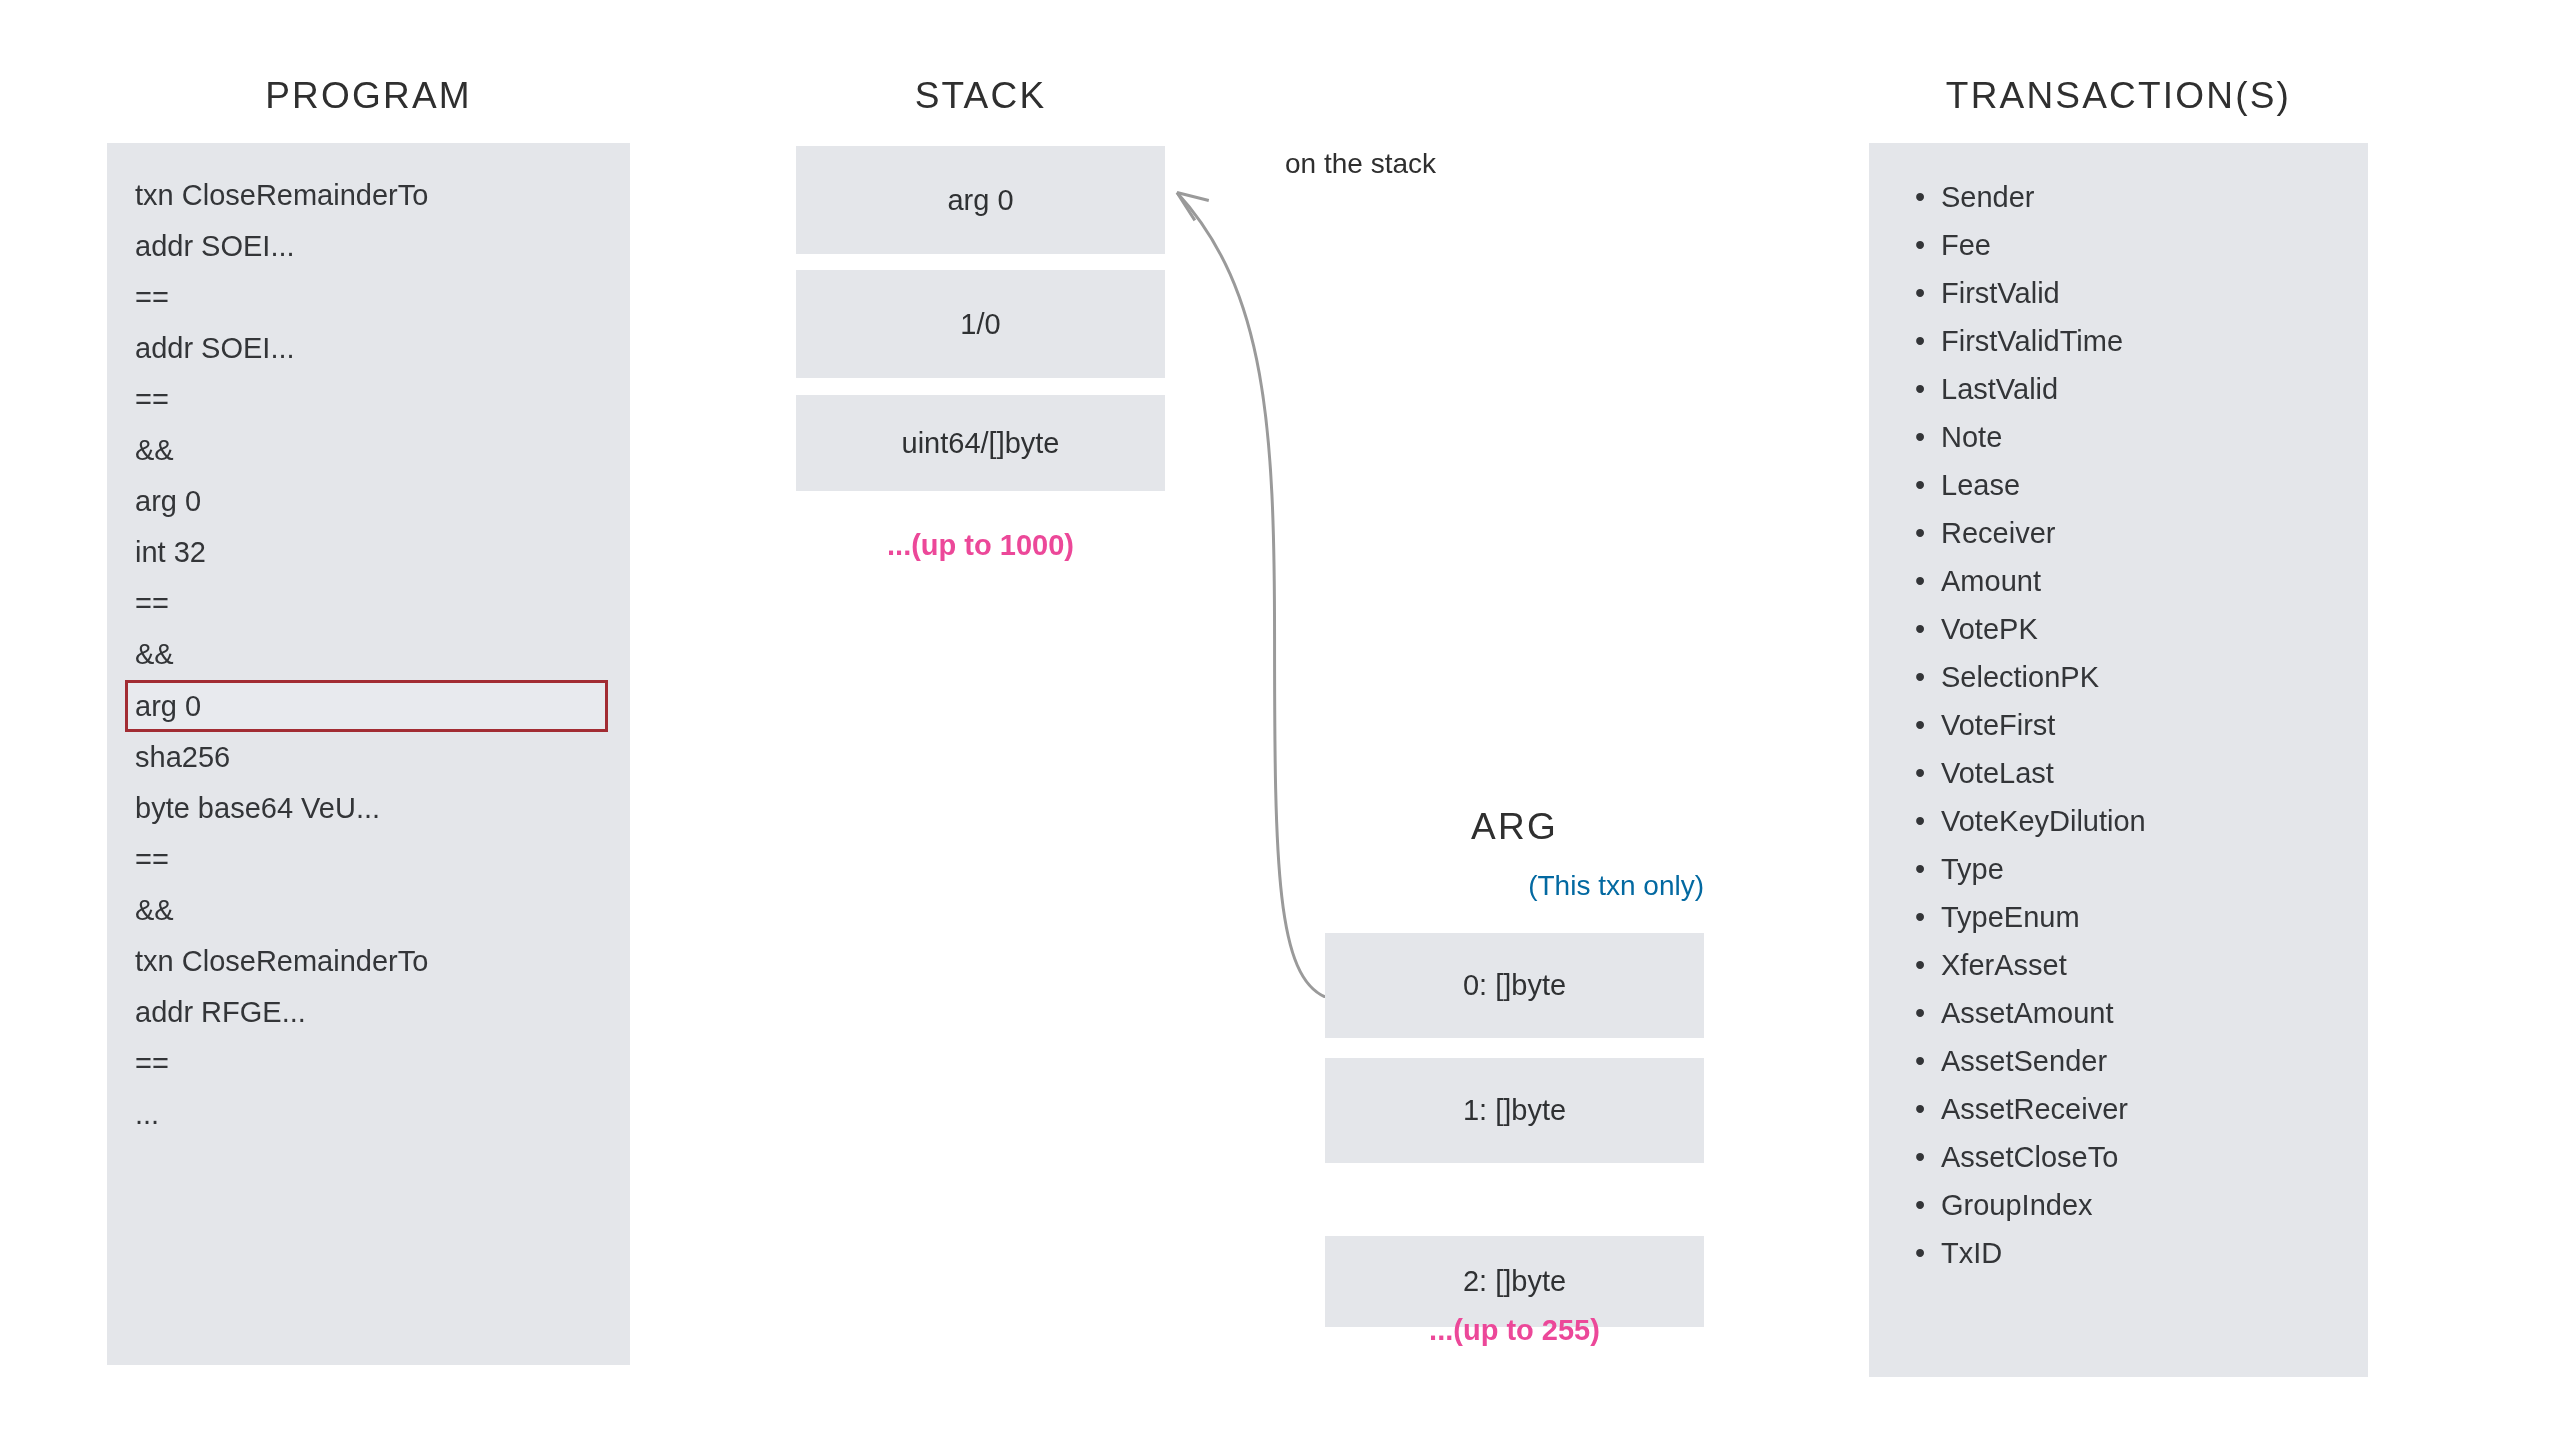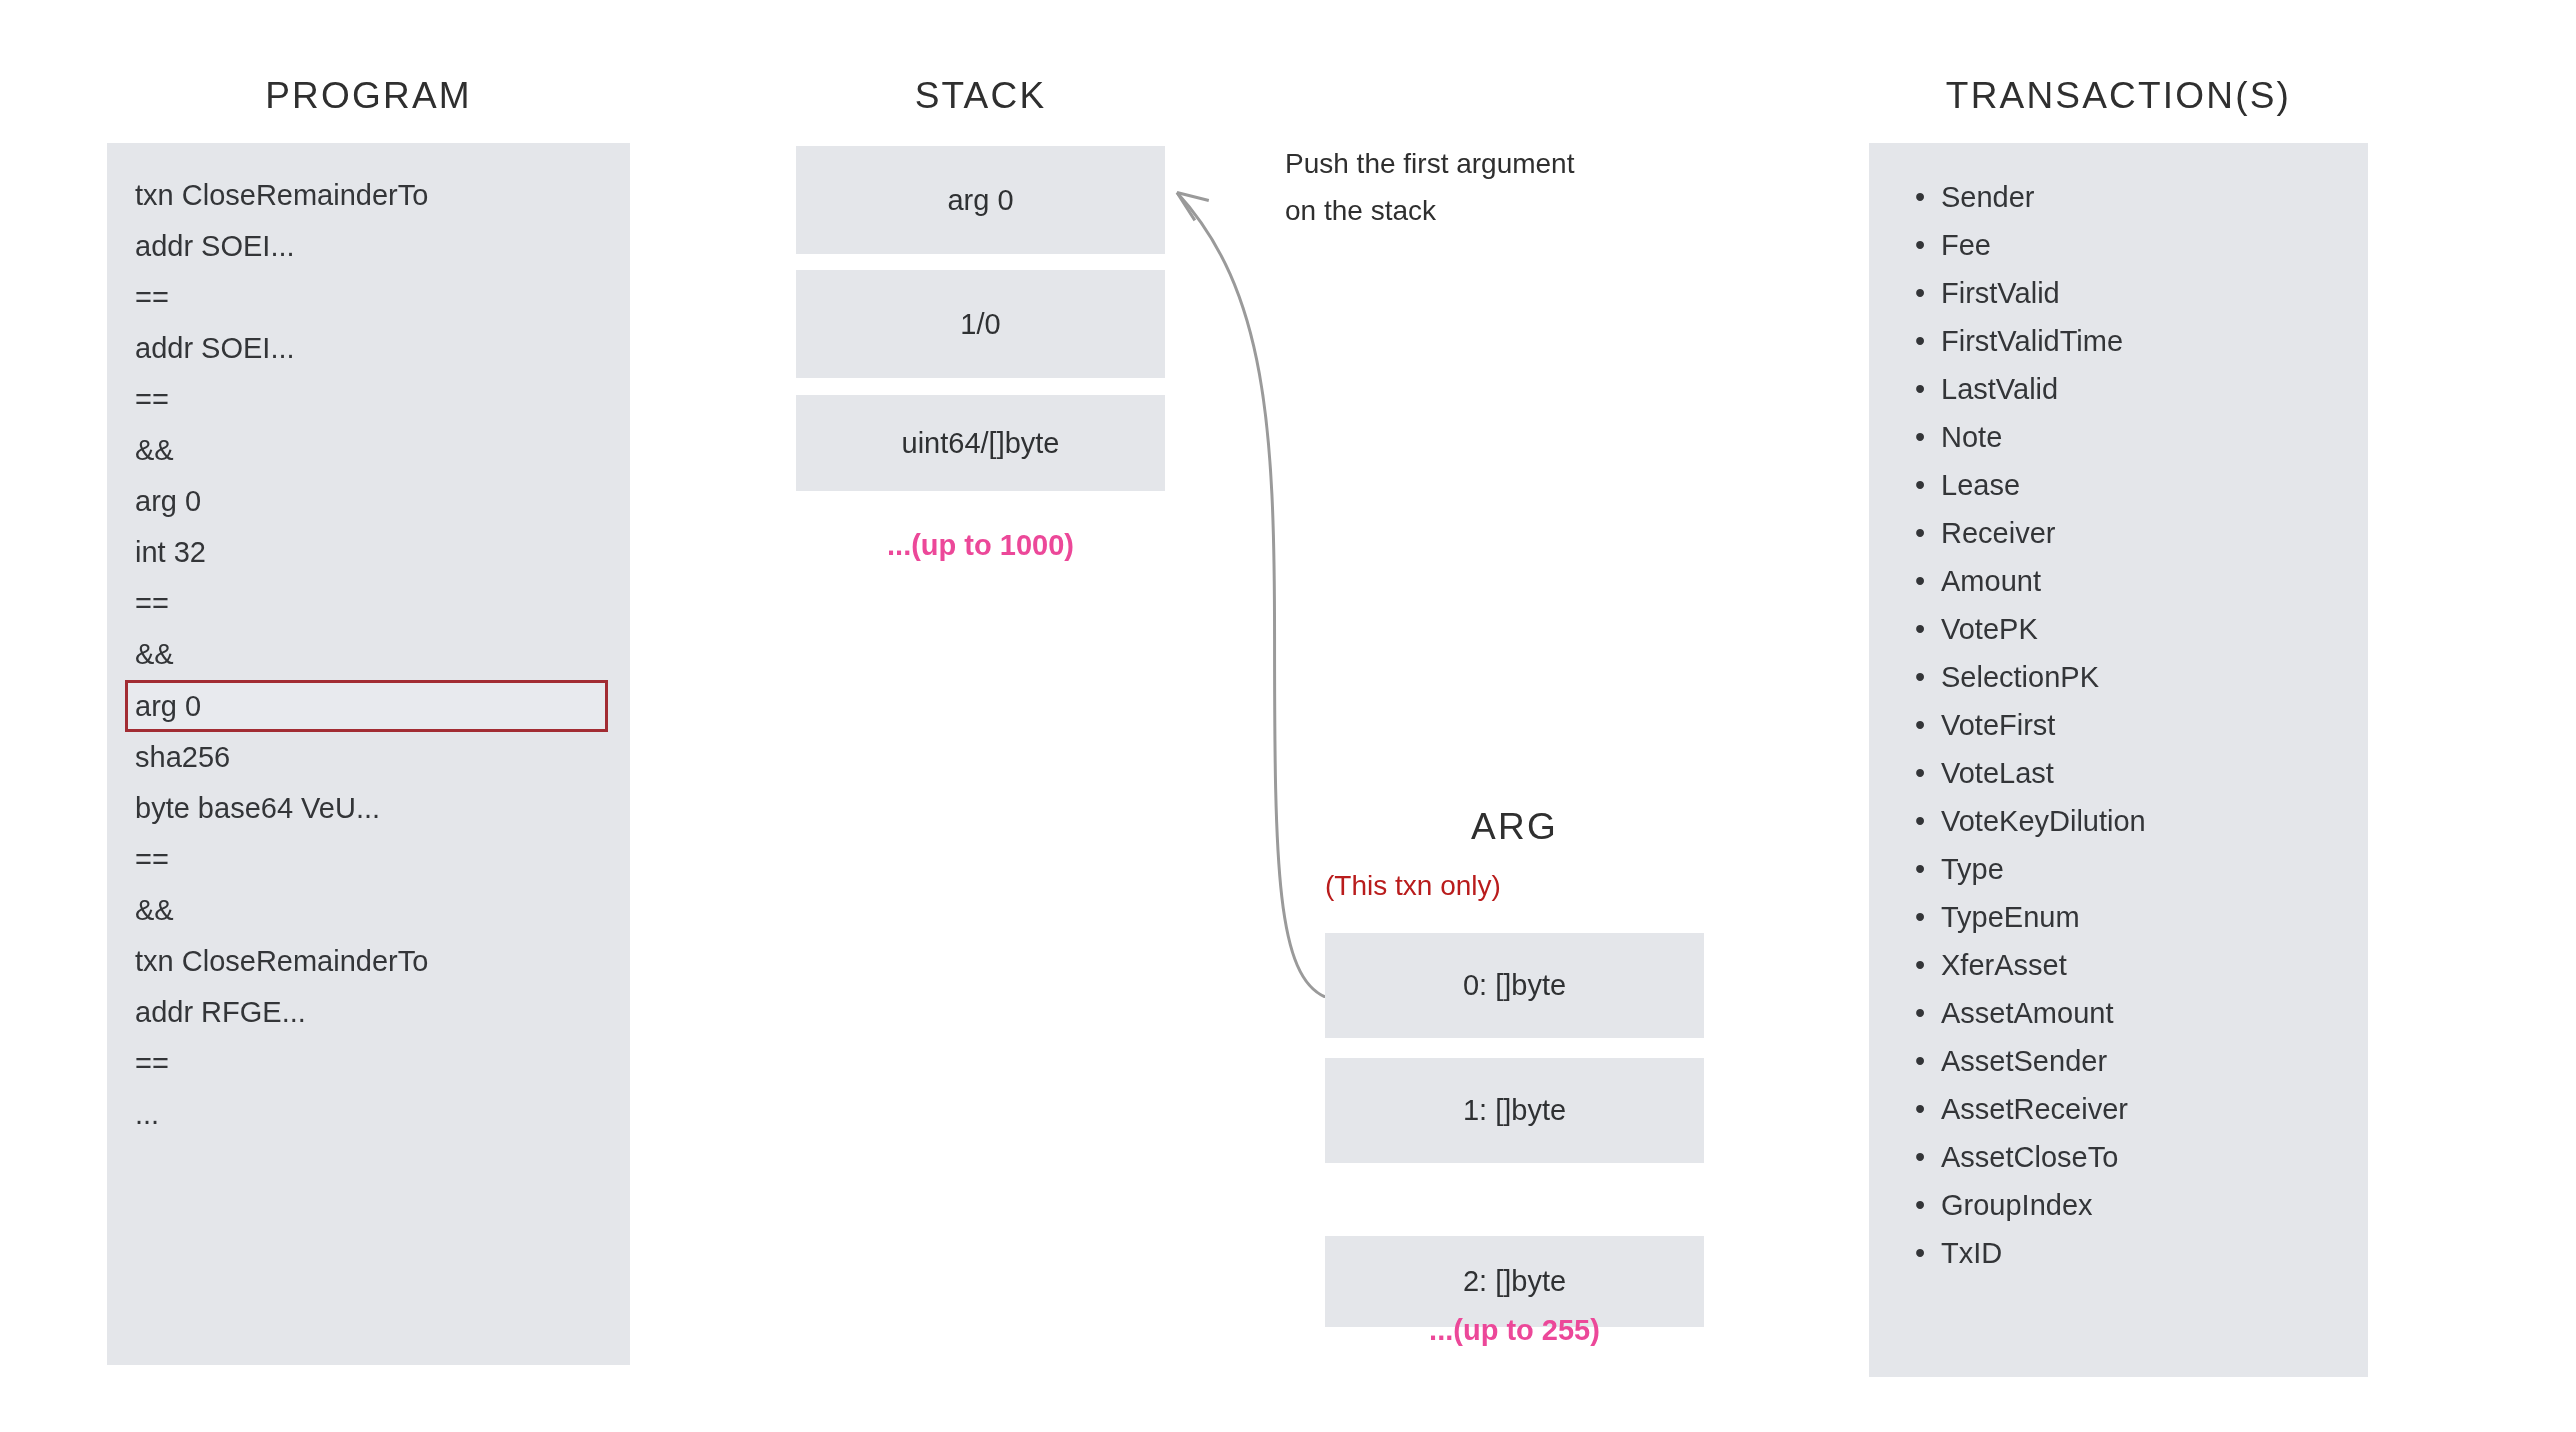--- a/index.html
+++ b/index.html
@@ -109,23 +109,23 @@
     pointer-events: none;
   }
 
   
   #arg-title { left: 1325px; top: 806px; width: 379px; }
   #arg-sub {
     position: absolute;
     left: 1325px;
     top: 870px;
     width: 379px;
-    text-align: left;
+    text-align: right;
     font-size: 28px;
-    color: #b91c1c;
+    color: #0369a1;
     white-space: nowrap;
   }
   #arg-cell-0 { left: 1325px; top: 933px; width: 379px; height: 105px; }
   #arg-cell-1 { left: 1325px; top: 1058px; width: 379px; height: 105px; }
   #arg-cell-2 { left: 1325px; top: 1236px; width: 379px; height: 91px; }
   #arg-more { left: 1325px; top: 1314px; width: 379px; }
 
   
   #txn-title { left: 1869px; top: 75px; width: 499px; }
 
@@ -187,21 +187,20 @@
     </div>
 </div>
 
 <div class="col-title" id="stack-title">STACK</div>
 <div class="cell" id="stack-cell-0">arg 0</div>
 <div class="cell" id="stack-cell-1">1/0</div>
 <div class="cell" id="stack-cell-2">uint64/[]byte</div>
 <div class="more-caption" id="stack-more">...(up to 1000)</div>
 
 <div id="push-note">
-  <div>Push the first argument</div>
   <div>on the stack</div>
 </div>
 
 <svg id="flow-arrow" viewBox="0 0 270 830">
   <path d="M 170 830 C 120 810, 118 700, 118 470 C 118 260, 110 120, 20 22" fill="none" stroke="#9a9a9a" stroke-width="3"></path>
   <path d="M 20 22 L 52 30 M 20 22 L 38 50" fill="none" stroke="#9a9a9a" stroke-width="3"></path>
 </svg>
 
 <div class="col-title" id="arg-title">ARG</div>
 <div id="arg-sub">(This txn only)</div>

